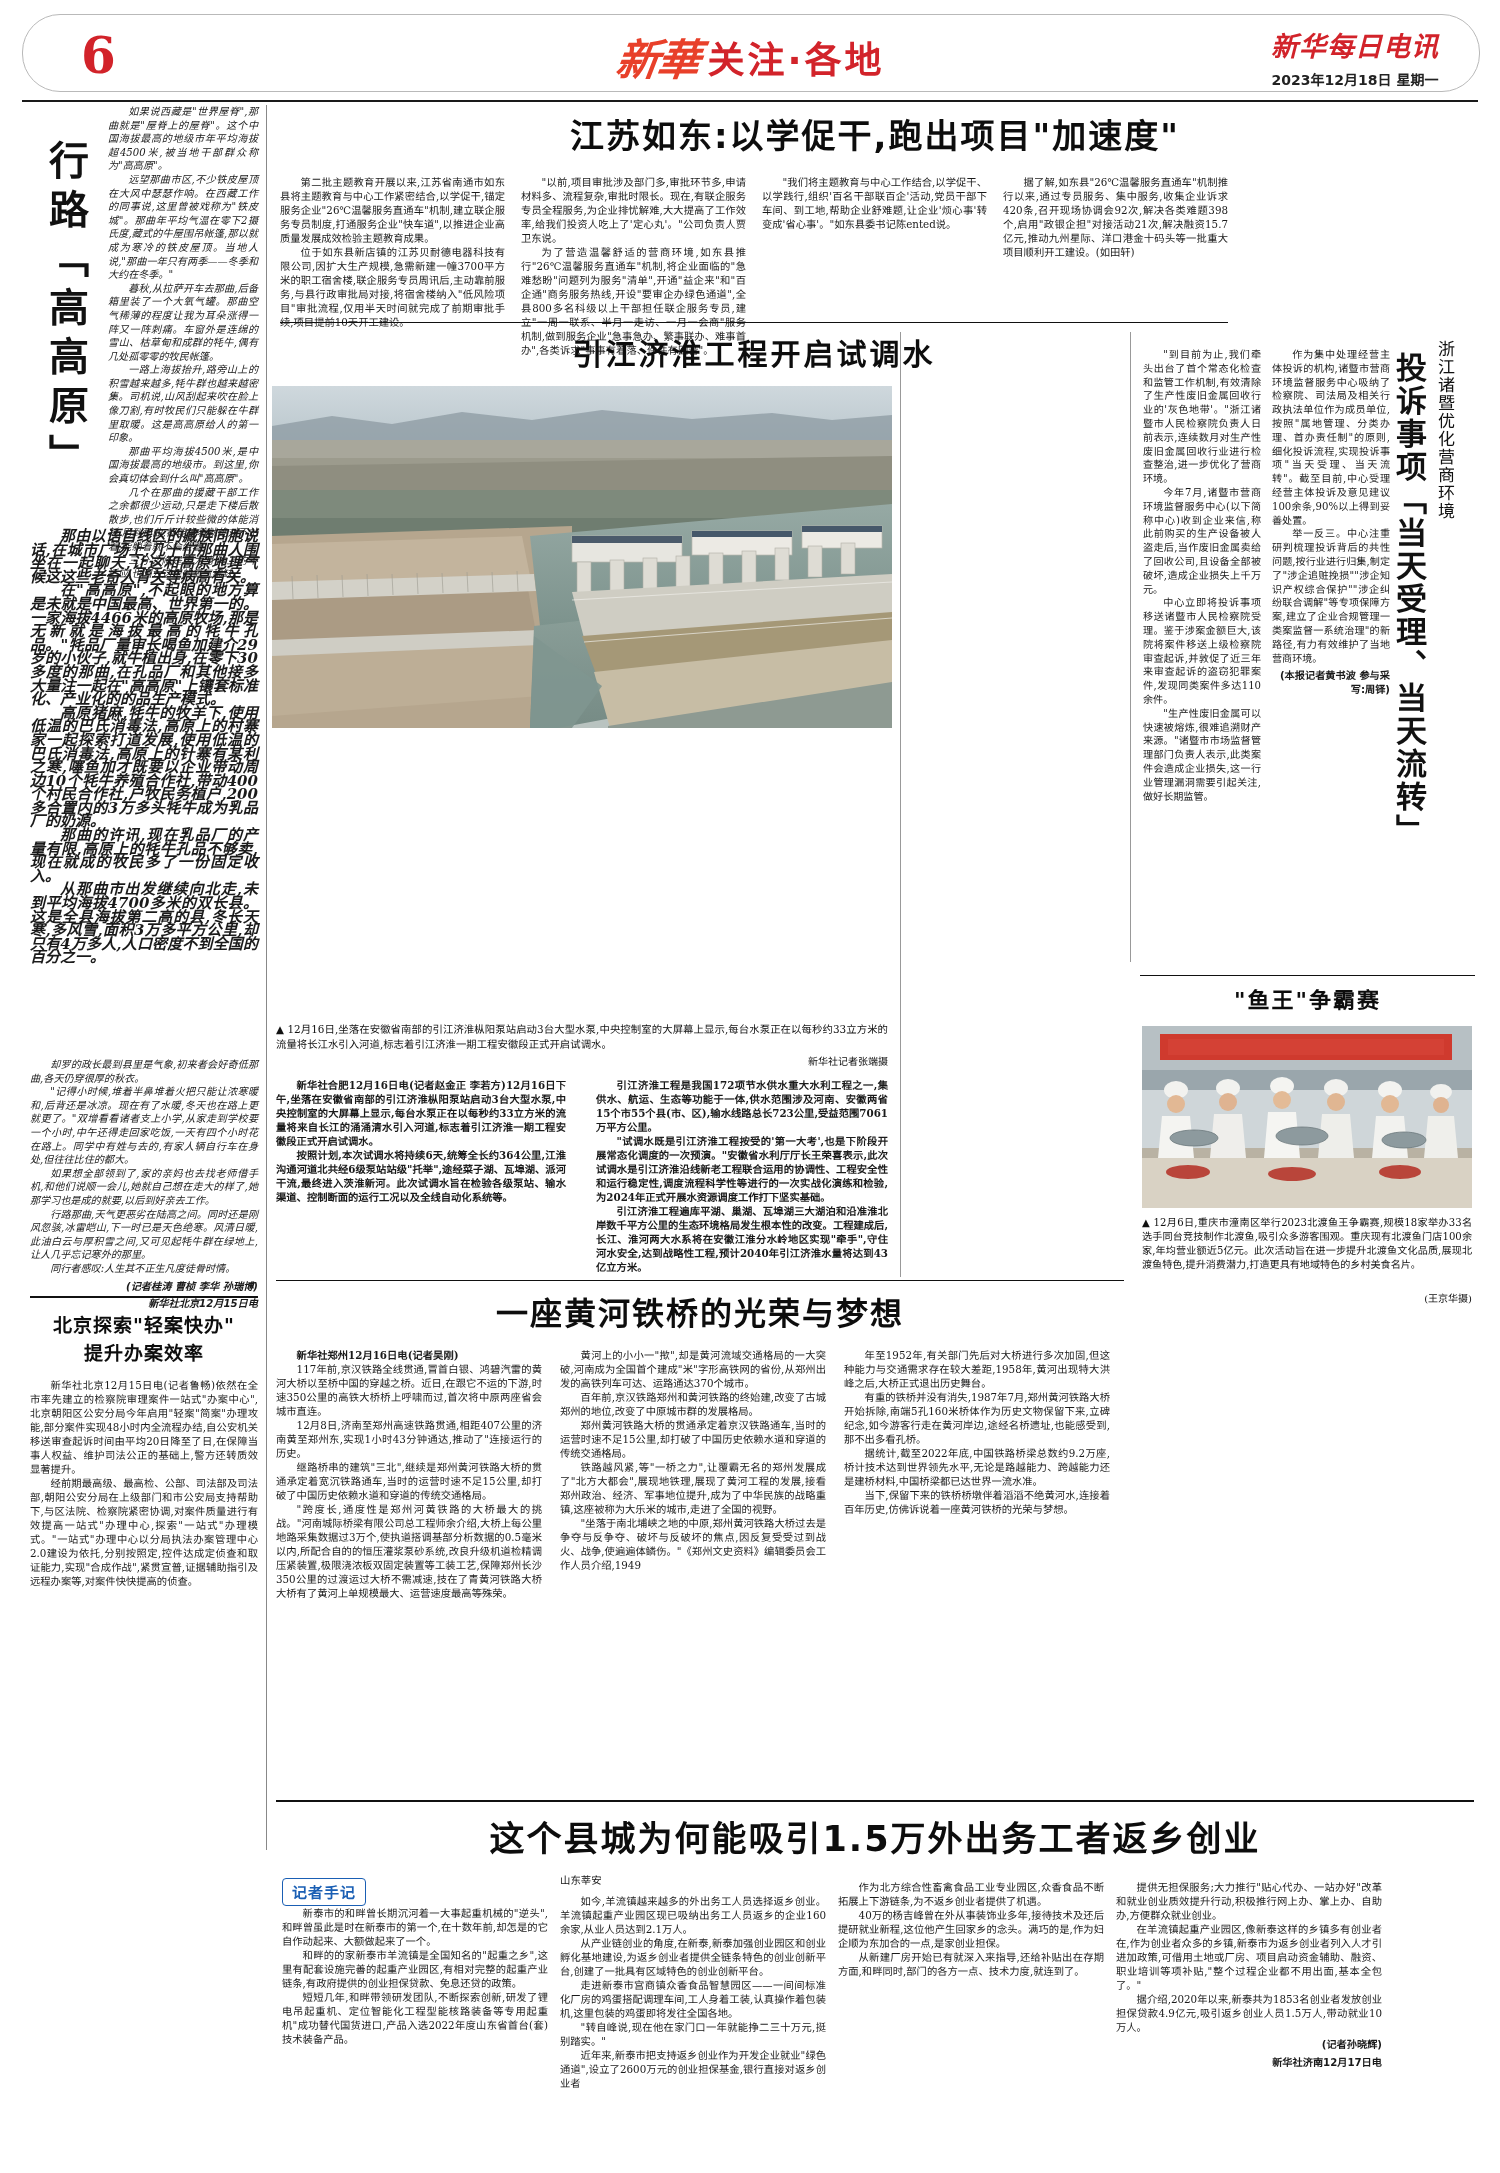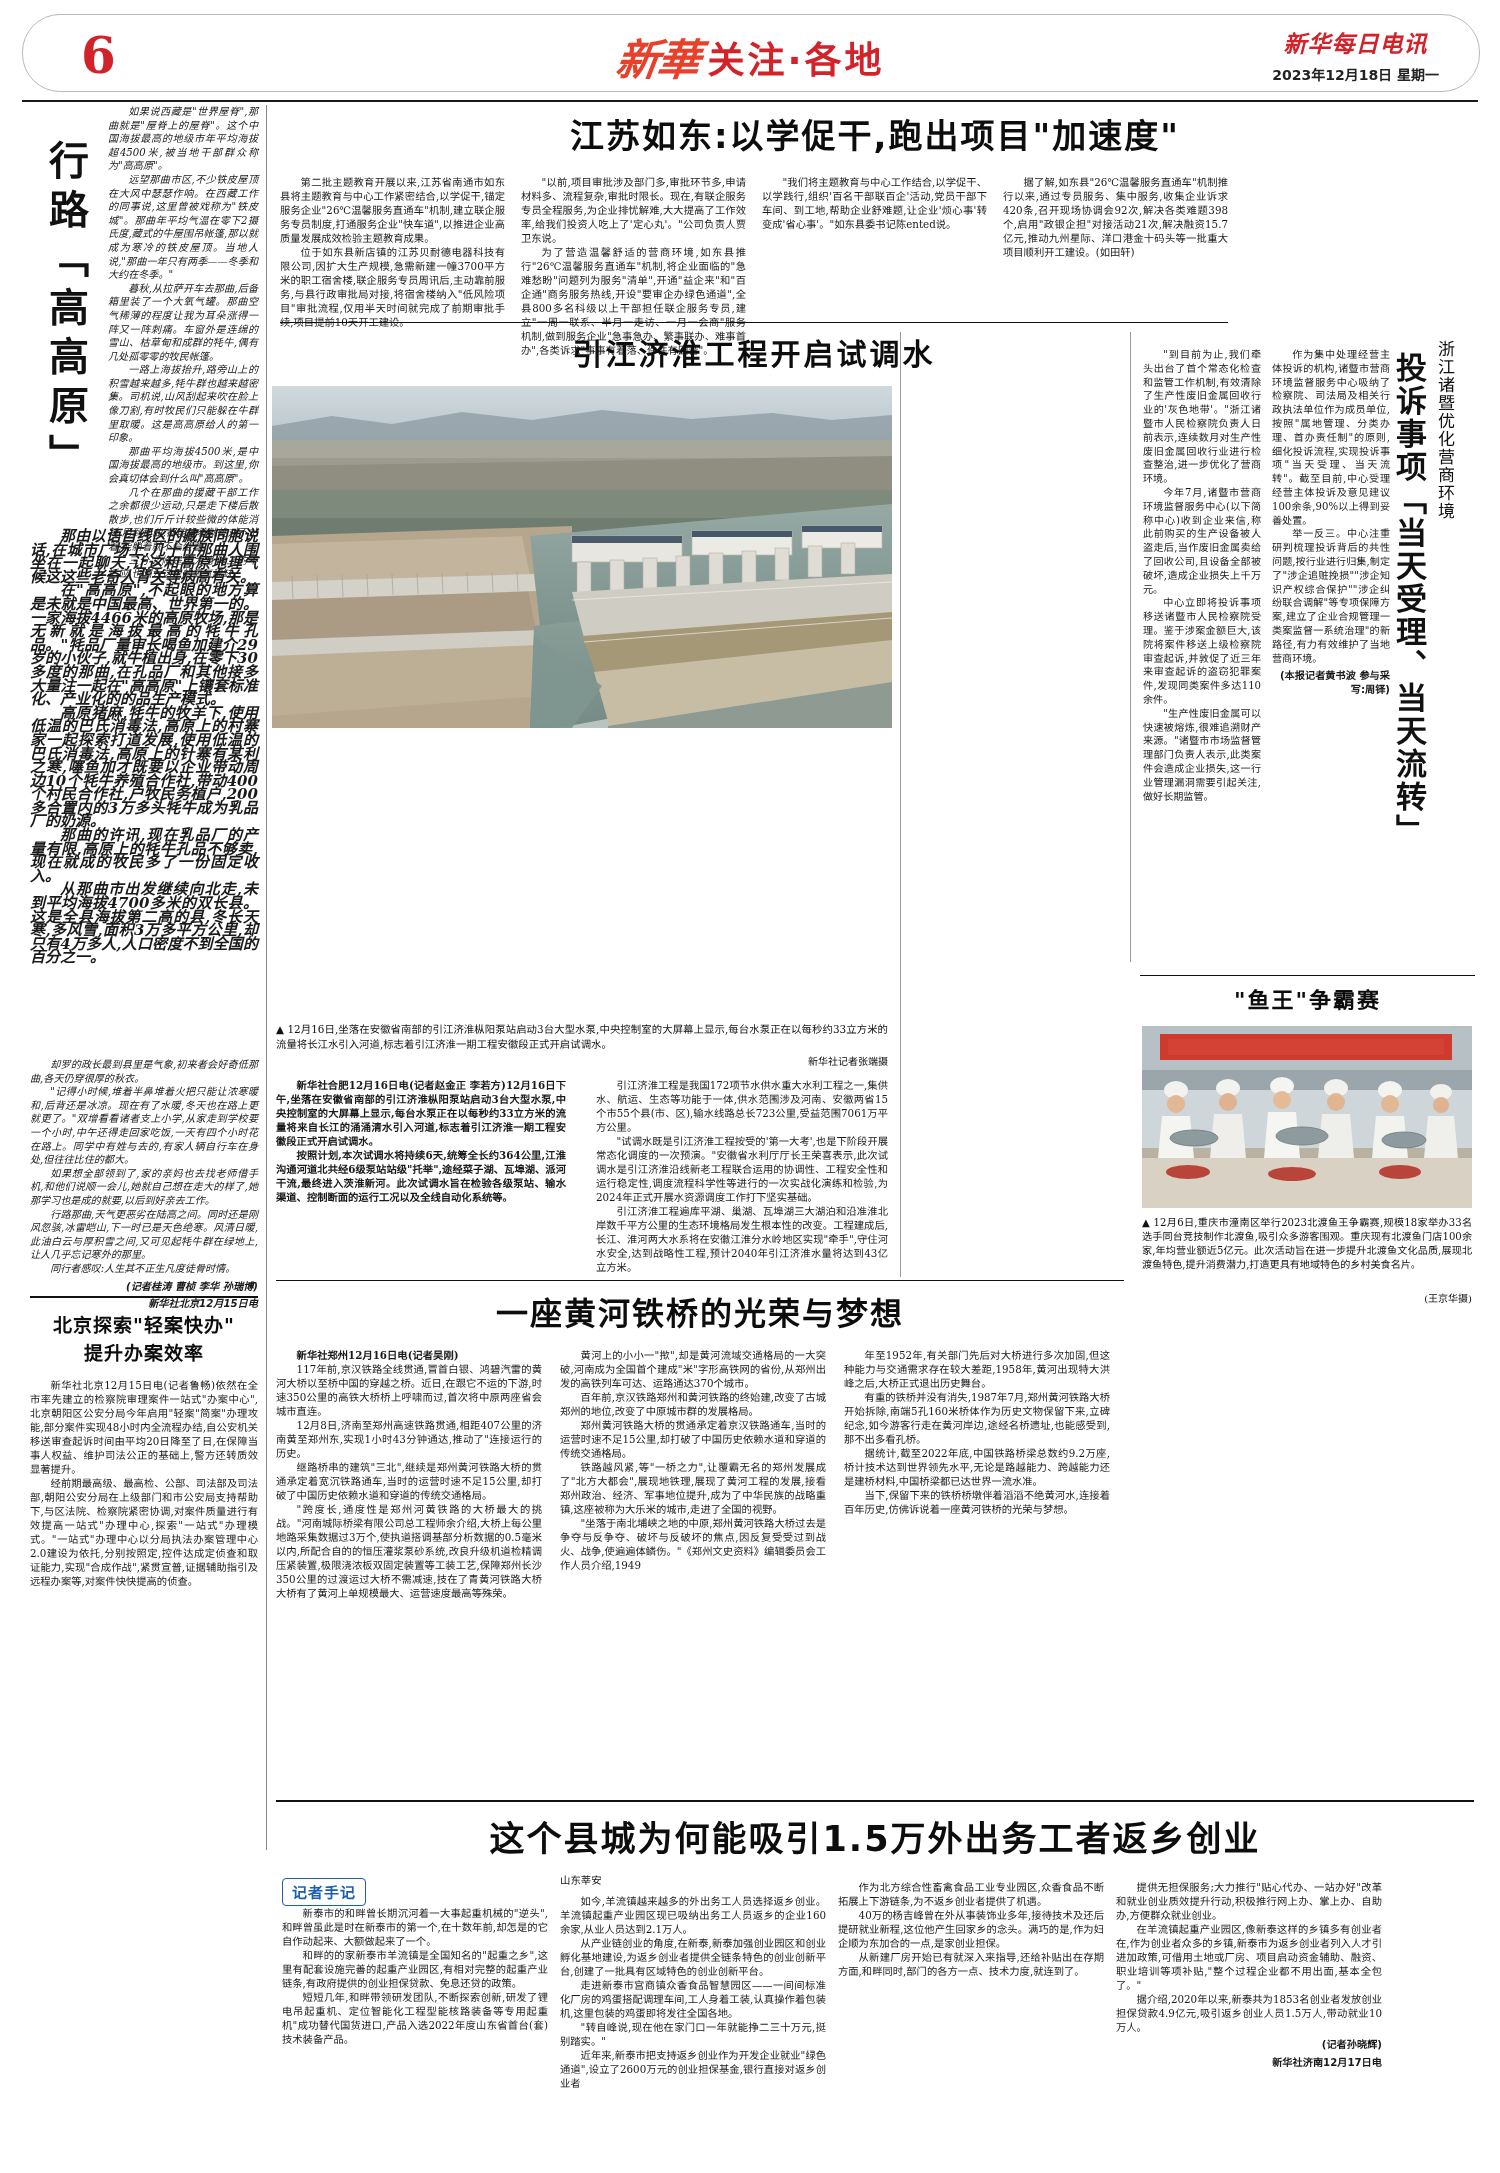--- a/index.html
+++ b/index.html
@@ -35,21 +35,21 @@
   .center-sub{
     font-size:37px;font-weight:bold;color:#d2232a;
     letter-spacing:3px;margin-left:8px;
     font-family:"DejaVu Sans","Liberation Sans",sans-serif;
     display:inline-block;vertical-align:2px;
   }
   .brand-block{
     position:absolute;right:40px;top:10px;text-align:center;
   }
   .brand-name{
-    font-size:23px;font-weight:bold;color:#d2232a;
+    font-size:27px;font-weight:bold;color:#d2232a;
     font-family:Liberation Sans, sans-serif;letter-spacing:1px;
     font-style:italic;
   }
   .brand-date{
     font-size:14px;font-weight:bold;color:#222;margin-top:5px;
     font-family:"DejaVu Sans","Liberation Sans",sans-serif;
     letter-spacing:0px;
   }
   .rule-under-mast{
     position:absolute;left:22px;top:100px;width:1456px;height:2px;background:#1a1a1a;
@@ -270,21 +270,21 @@
   </svg>
 </div>
 
 <div class="caption" style="left:276px;top:1022px;width:612px;">▲ 12月16日,坐落在安徽省南部的引江济淮枞阳泵站启动3台大型水泵,中央控制室的大屏幕上显示,每台水泵正在以每秒约33立方米的流量将长江水引入河道,标志着引江济淮一期工程安徽段正式开启试调水。</div>
 <div class="credit" style="left:276px;top:1053px;width:612px;">新华社记者张端摄</div>
 
 <div class="col" style="left:276px;top:1078px;width:290px;height:200px;font-weight:bold;">
   <p>新华社合肥12月16日电(记者赵金正 李若方)12月16日下午,坐落在安徽省南部的引江济淮枞阳泵站启动3台大型水泵,中央控制室的大屏幕上显示,每台水泵正在以每秒约33立方米的流量将来自长江的涌涌清水引入河道,标志着引江济淮一期工程安徽段正式开启试调水。</p>
   <p>按照计划,本次试调水将持续6天,统筹全长约364公里,江淮沟通河道北共经6级泵站站级"托举",途经菜子湖、瓦埠湖、派河干流,最终进入茨淮新河。此次试调水旨在检验各级泵站、输水渠道、控制断面的运行工况以及全线自动化系统等。</p>
 </div>
-<div class="col" style="left:596px;top:1078px;width:292px;height:200px;">
+<div class="col" style="left:596px;top:1078px;width:292px;height:200px;font-weight:bold;">
   <p>引江济淮工程是我国172项节水供水重大水利工程之一,集供水、航运、生态等功能于一体,供水范围涉及河南、安徽两省15个市55个县(市、区),输水线路总长723公里,受益范围7061万平方公里。</p>
   <p>"试调水既是引江济淮工程按受的'第一大考',也是下阶段开展常态化调度的一次预演。"安徽省水利厅厅长王荣喜表示,此次试调水是引江济淮沿线新老工程联合运用的协调性、工程安全性和运行稳定性,调度流程科学性等进行的一次实战化演练和检验,为2024年正式开展水资源调度工作打下坚实基础。</p>
   <p>引江济淮工程遍库平湖、巢湖、瓦埠湖三大湖泊和沿准淮北岸数千平方公里的生态环境格局发生根本性的改变。工程建成后,长江、淮河两大水系将在安徽江淮分水岭地区实现"牵手",守住河水安全,达到战略性工程,预计2040年引江济淮水量将达到43亿立方米。</p>
 </div>
 
 <div class="hairline vline" style="left:900px;top:332px;width:1px;height:945px;background:#999;"></div>
 
 <div class="vtitle" style="left:1432px;top:340px;width:26px;height:210px;font-size:17px;line-height:26px;letter-spacing:1px;font-weight:normal;">浙江诸暨优化营商环境</div>
 <div class="vtitle" style="left:1388px;top:352px;width:42px;height:540px;font-size:31px;line-height:42px;letter-spacing:2px;">投诉事项「当天受理、当天流转」</div>
 

